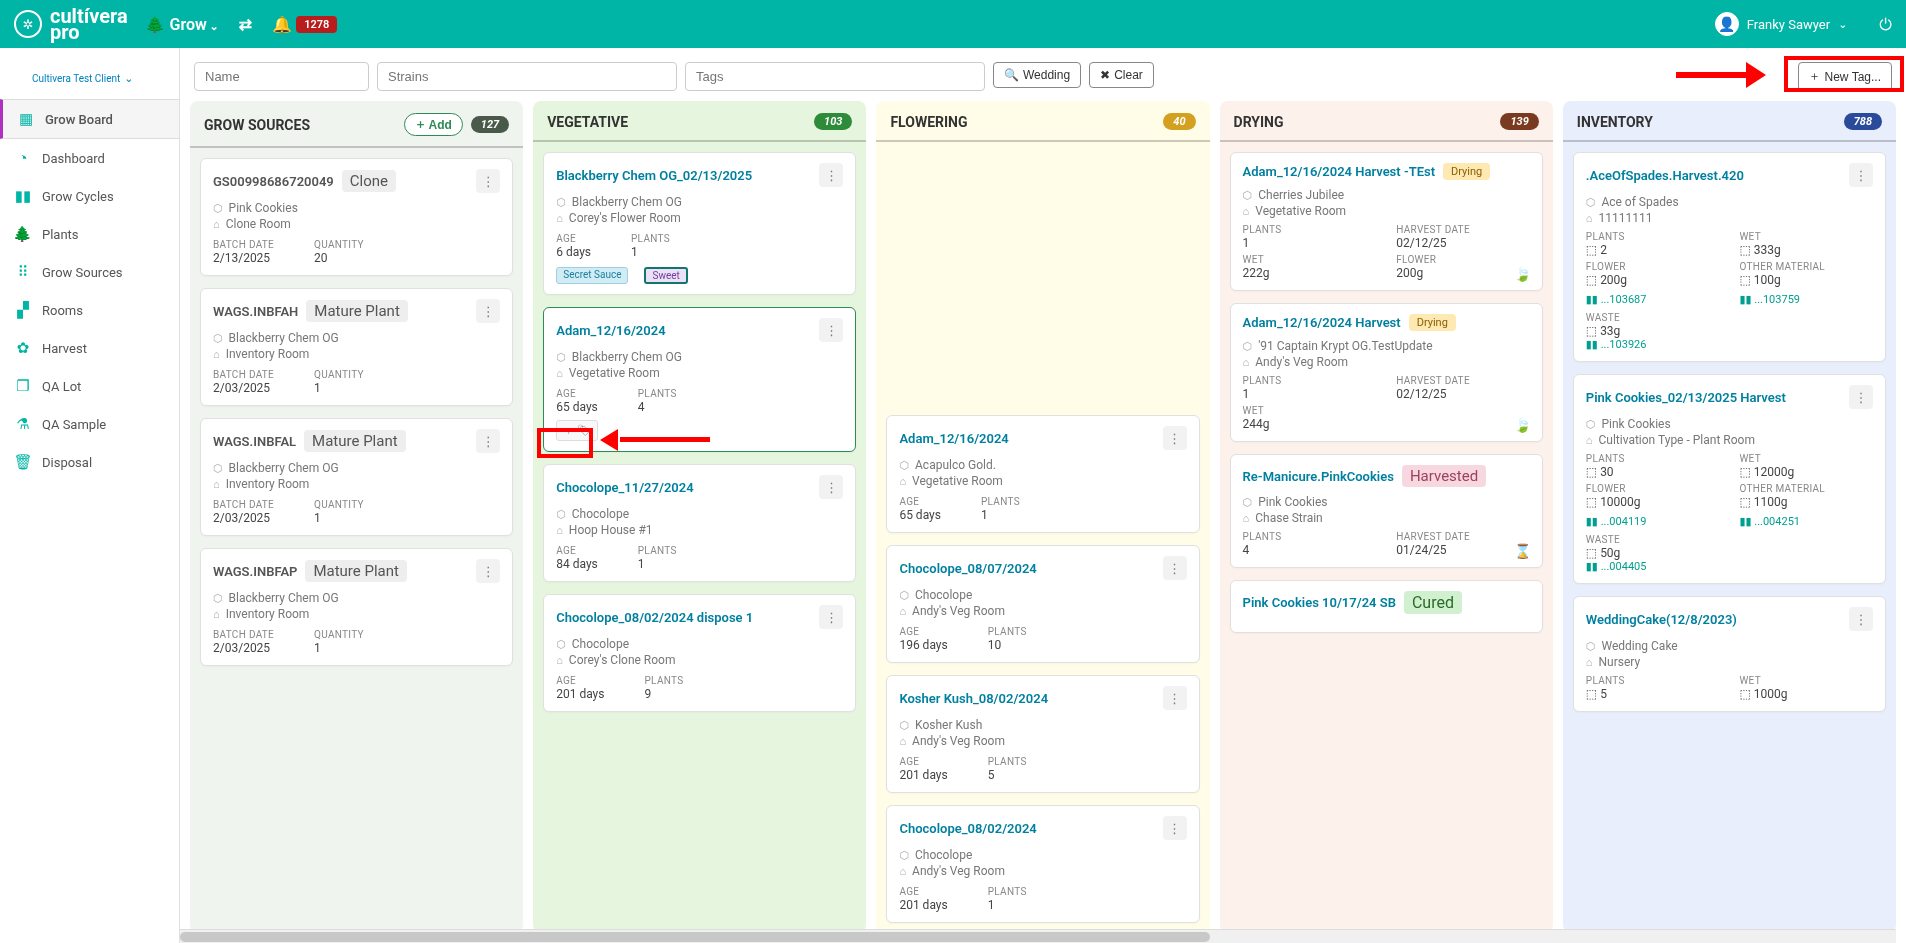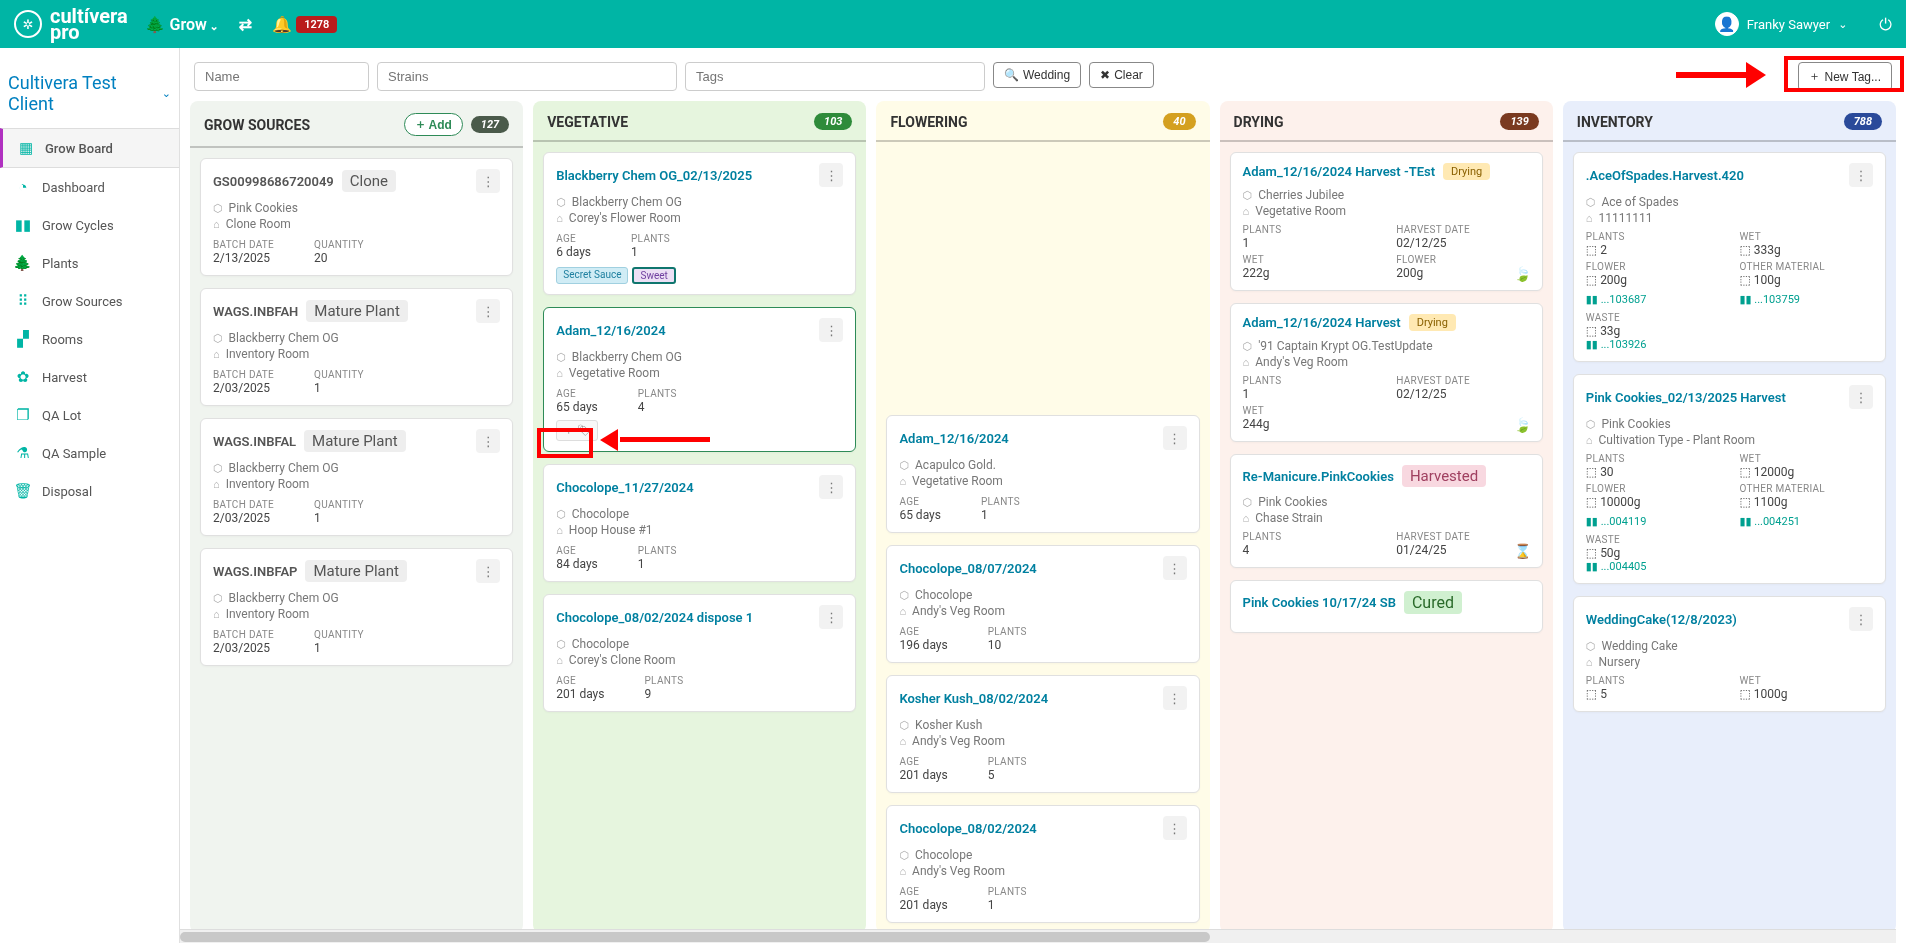--- a/index.html
+++ b/index.html
@@ -14,21 +14,21 @@
 .top-menu .tree::before { content:"🌲"; margin-right:4px;}
 .swap-icon { font-size:16px; }
 .bell-wrap { display:flex; align-items:center; gap:4px;}
 .badge-red { background:#b91c1c; color:#fff; padding:2px 8px; border-radius:4px; font-size:11px; font-weight:600;}
 .topbar .spacer { flex:1;}
 .user-wrap { display:flex; align-items:center; gap:8px;}
 .avatar { width:24px;height:24px; border-radius:50%; background:#fff; display:flex;align-items:center;justify-content:center; color:#e67e22; font-size:14px; border:1px solid #fff;}
 .power { font-size:16px; margin-left:14px;}
 .main { display:flex; flex:1; min-height:0;}
 .sidebar { width:180px; border-right:1px solid #e0e0e0; padding-top:10px;}
-.client-select { color:#0080c0; padding:14px 8px; font-size:18px; display:flex; align-items:center; gap:4px;}
+.client-select { color:#0080c0; padding:14px 32px; font-size:10px; display:flex; align-items:center; gap:4px;text-align:center;}
 .nav { list-style:none;}
 .nav li { display:flex; align-items:center; gap:10px; padding:10px 14px; font-size:13px; color:#555; cursor:pointer;}
 .nav li.active { background:#f5f5f5; border-left:3px solid #b030c0; position:relative; font-weight:500; border-top:1px solid #ddd; border-bottom:1px solid #ddd;}
 .nav .icon { width:18px; display:inline-flex; justify-content:center; color:#00b5a5; font-size:15px;}
 .content { flex:1; display:flex; flex-direction:column; min-width:0;}
 .filterbar { display:flex; align-items:flex-start; gap:8px; padding:14px 14px 10px 14px; position:relative;}
 .filterbar input[type=text] { border:1px solid #ccc; border-radius:4px; padding:6px 10px; font-size:13px; }
 .inp-name{width:175px;} .inp-strains{width:300px;} .inp-tags{width:300px;}
 .btn { border:1px solid #888; background:#fff; color:#333; padding:5px 10px; border-radius:4px; font-size:12px; cursor:pointer; display:inline-flex; align-items:center; gap:4px;}
 .btn-newtag { margin-left:auto; }
@@ -55,21 +55,21 @@
 .tag-orange{background:#ffe9b3;color:#8a6000;padding:2px 8px;border-radius:4px;font-size:11px;}
 .tag-green{background:#d0f0d0;color:#2a6a2a;padding:2px 8px;border-radius:4px;font-size:16px;}
 .tag-blue{background:#d0ecf5;color:#2080a0;padding:1px 6px;border-radius:3px;font-size:10px;border:1px solid #a0d0e0;}
 .tag-purple{background:#ece0f5;color:#7040a0;padding:1px 6px;border-radius:3px;font-size:10px;border:2px solid #0f766e;}
 .kebab{ margin-left:auto; color:#777; background:#f2f2f2; width:24px;height:24px; border-radius:4px; display:flex;align-items:center;justify-content:center; cursor:pointer;}
 .meta-line{ display:flex; align-items:center; gap:6px; color:#777; font-size:12px; margin:2px 0;}
 .meta-line .mi{ font-size:11px; opacity:.6;}
 .stats{ display:flex; gap:40px; margin-top:8px;}
 .stat small{ display:block; font-size:10px; color:#888; text-transform:uppercase; letter-spacing:.3px;}
 .stat span{ font-size:12px; color:#444;}
-.tags-row{display:flex;gap:4px;margin-top:8px;}
+.tags-row{display:flex;gap:16px;margin-top:8px;}
 .link-teal{color:#00a090;font-size:11px;}
 .leaf-icon{position:absolute;right:10px;bottom:8px;color:#888;font-size:14px;}
 .hourglass-icon{position:absolute;right:10px;bottom:8px;color:#888;font-size:14px;}
 .annot-addtag{ position:absolute; border:4px solid red; left:-7px; bottom:-7px; width:56px; height:30px; z-index:5;}
 .arrow2{ position:absolute; left:56px; bottom:-2px; width:110px; height:24px; z-index:5;}
 .arrow2::after{content:'';position:absolute;top:8px;right:0;width:90px;height:5px;background:red;}
 .arrow2::before{content:'';position:absolute;top:0;left:0;border-right:18px solid red;border-top:11px solid transparent;border-bottom:11px solid transparent;}
 .addtag-btn{border:1px solid #ddd;background:#f8f8f8;padding:2px 6px;border-radius:3px;font-size:11px;color:#888;display:inline-flex;align-items:center;gap:3px;margin-top:6px;}
 .hscroll{position:absolute;bottom:0;left:180px;right:10px;height:14px;background:#f0f0f0;border-top:1px solid #ddd;}
 .hscroll .thumb{position:absolute;left:0;top:2px;height:10px;width:60%;background:#c8c8c8;border-radius:5px;}

